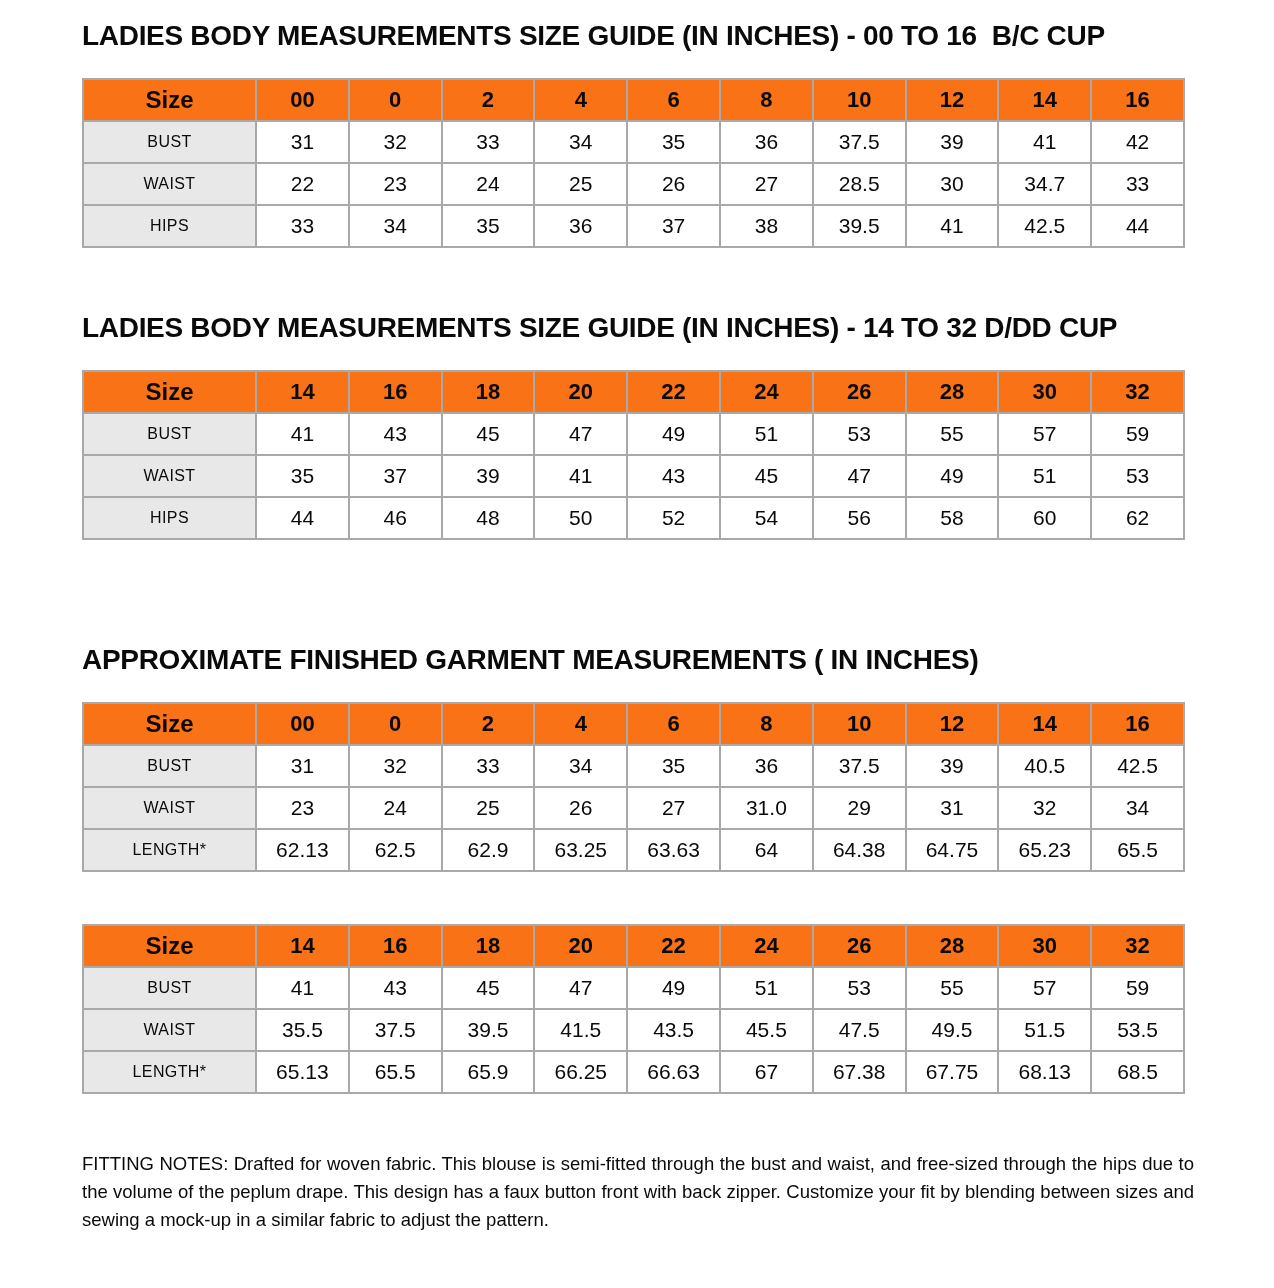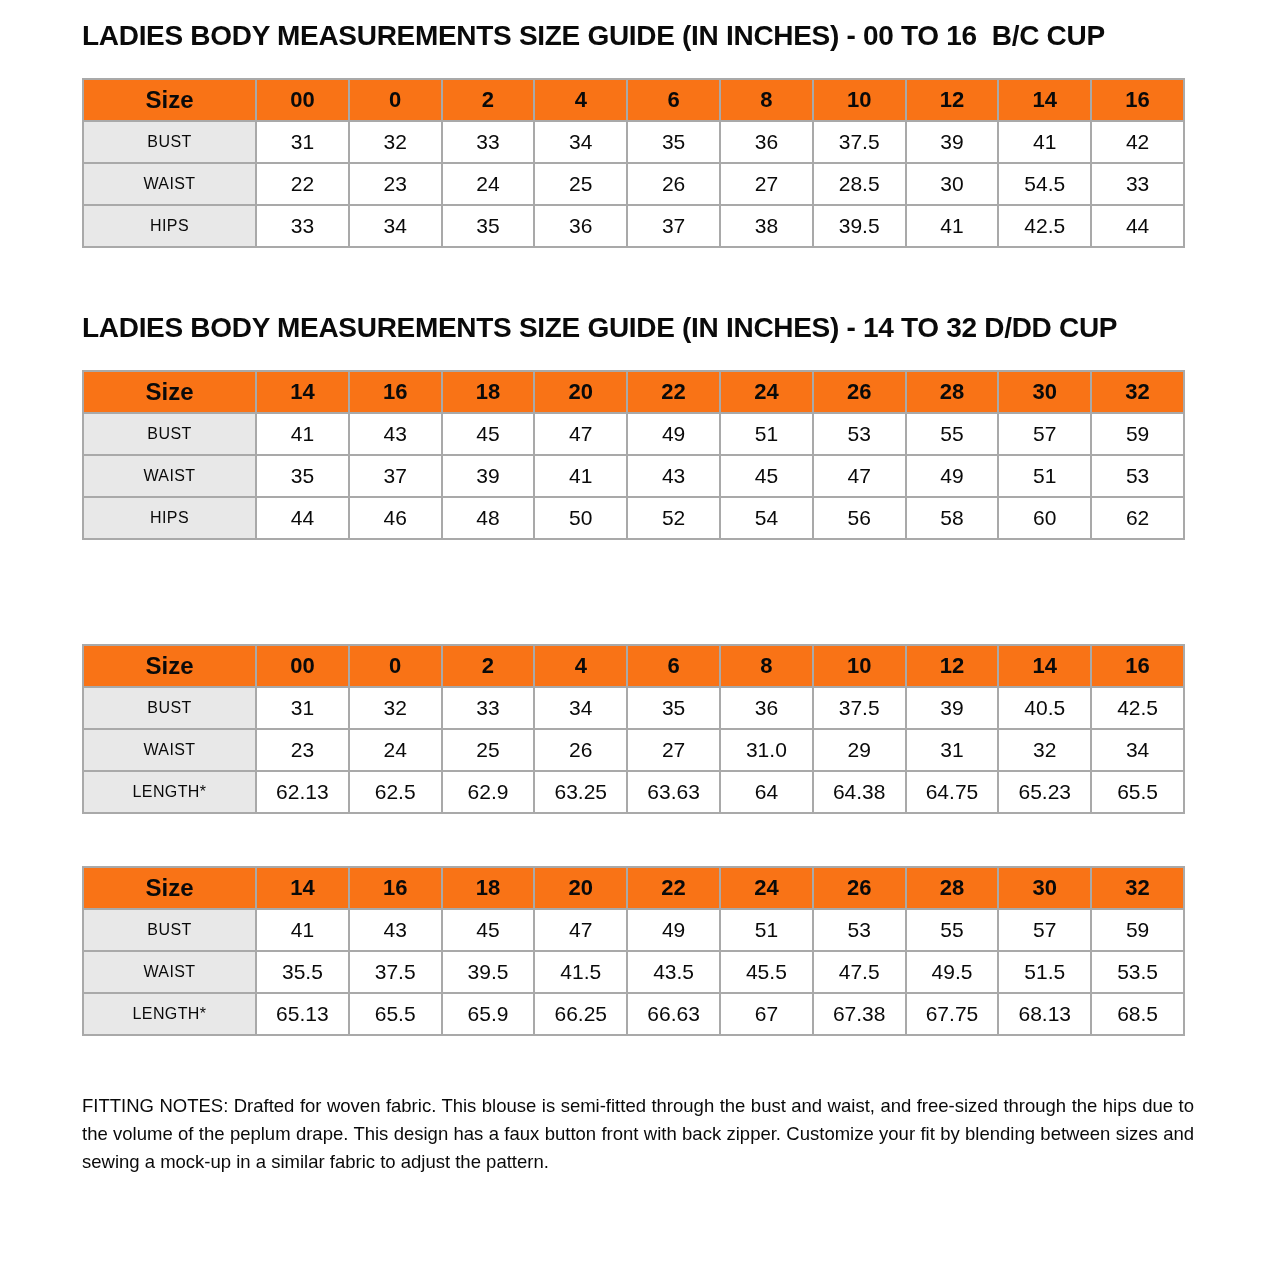--- a/index.html
+++ b/index.html
@@ -109,21 +109,21 @@
             <tr>
               <th class="row-label label-col">WAIST</th>
               <td class="value">22</td>
               <td class="value">23</td>
               <td class="value">24</td>
               <td class="value">25</td>
               <td class="value">26</td>
               <td class="value">27</td>
               <td class="value">28.5</td>
               <td class="value">30</td>
-              <td class="value">54.5</td>
+              <td class="value">34.7</td>
               <td class="value">33</td>
             </tr>
             <tr>
               <th class="row-label label-col">HIPS</th>
               <td class="value">33</td>
               <td class="value">34</td>
               <td class="value">35</td>
               <td class="value">36</td>
               <td class="value">37</td>
               <td class="value">38</td>
@@ -190,20 +190,21 @@
               <td class="value">54</td>
               <td class="value">56</td>
               <td class="value">58</td>
               <td class="value">60</td>
               <td class="value">62</td>
             </tr>
           </tbody>
         </table>
       </section>
       <section class="section">
+        <h2 class="section-title">APPROXIMATE FINISHED GARMENT MEASUREMENTS ( IN INCHES)</h2>
         <table class="size-table">
           <thead>
             <tr>
               <th class="size-head label-col">Size</th>
               <th class="col-head">00</th>
               <th class="col-head">0</th>
               <th class="col-head">2</th>
               <th class="col-head">4</th>
               <th class="col-head">6</th>
               <th class="col-head">8</th>

